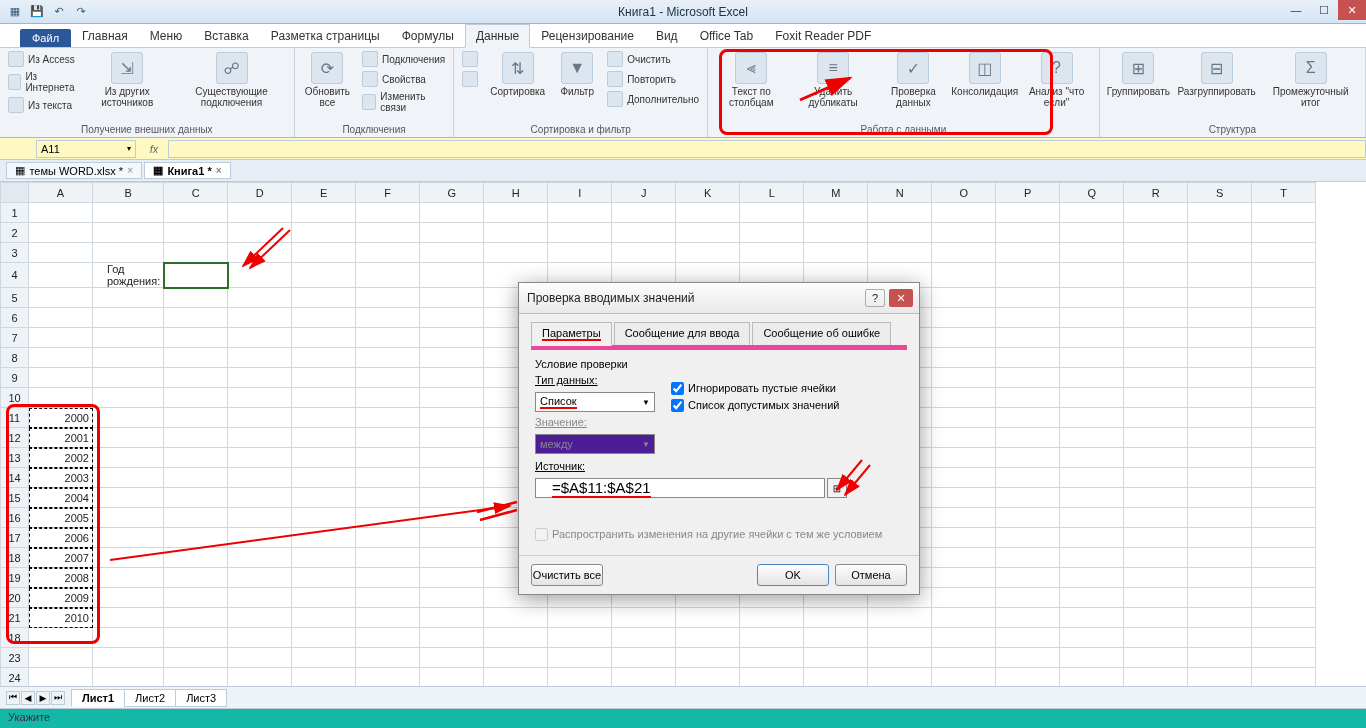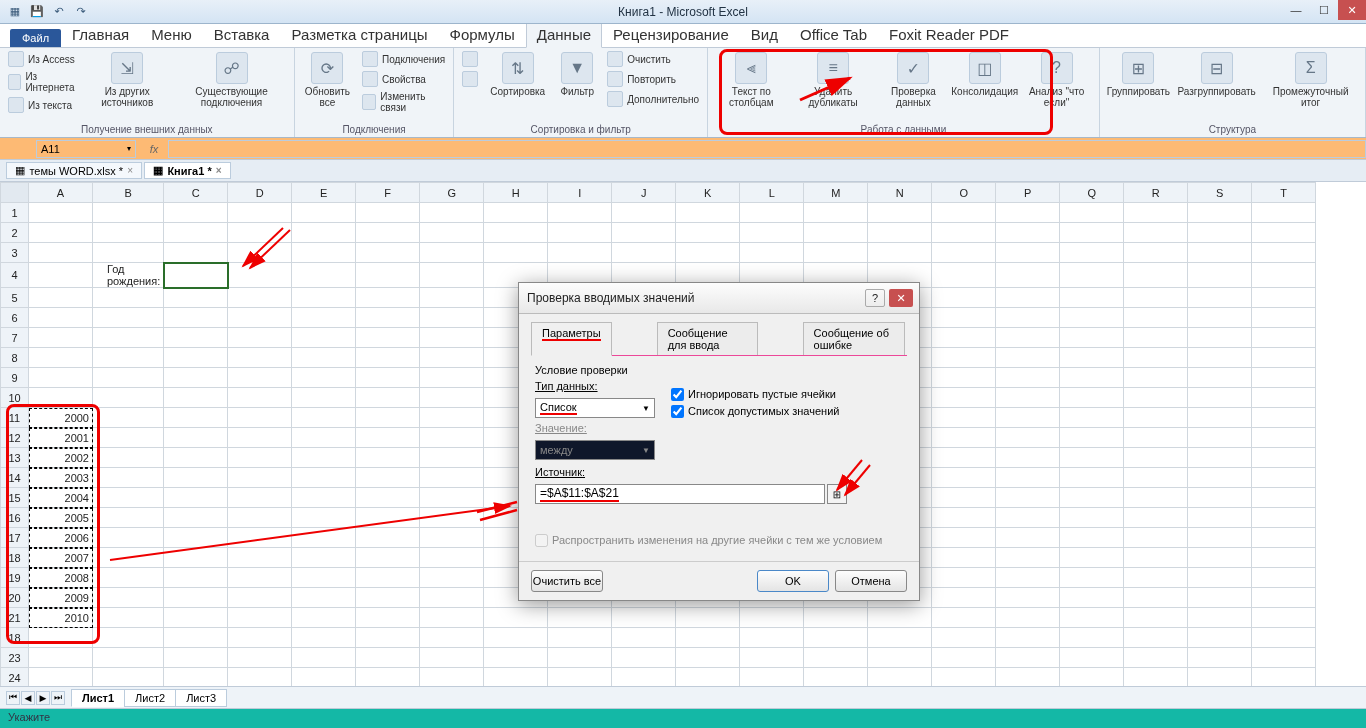--- a/index.html
+++ b/index.html
@@ -8,40 +8,40 @@
 
 .titlebar { height: 24px; background: linear-gradient(#e8f0f8,#d4e4f4); display:flex; align-items:center; border-bottom:1px solid #9db5cc; position:relative;}
 .qat { display:flex; align-items:center; gap:4px; padding:0 6px; }
 .qat .qat-btn { width:18px; height:18px; border-radius:2px; display:flex; align-items:center; justify-content:center; color:#3a5a7a; font-size:11px;}
 .wintitle { position:absolute; left:50%; transform:translateX(-50%); font-size:12px; color:#234;}
 .winbtns { position:absolute; right:0; top:0; display:flex;}
 .winbtns .wb { width:28px; height:20px; display:flex; align-items:center; justify-content:center; font-size:11px; color:#333;}
 .winbtns .wb.close { background:#c75050; color:#fff;}
 
 
-.ribbontabs { height:24px; background:#fff; display:flex; align-items:flex-end; padding:0 10px; border-bottom:1px solid #c0cbd8;}
+.ribbontabs { height:24px; background:#fff; display:flex; align-items:flex-end; padding:0 20px; border-bottom:1px solid #c0cbd8;}
 .filetab { background:#2a579a; color:#fff; padding:3px 12px; font-size:11px; border-radius:2px 2px 0 0;}
-.rtab { padding:4px 10px; font-size:15px; color:#333; cursor:pointer; border:1px solid transparent; border-bottom:none;}
+.rtab { padding:4px 10px; font-size:12px; color:#333; cursor:pointer; border:1px solid transparent; border-bottom:none;}
 .rtab.active { border-color:#c0cbd8; background:#f0f4f8; border-bottom:1px solid #f0f4f8; margin-bottom:-1px;}
 
 
 .ribbon { height:90px; background:#f0f4f8; border-bottom:1px solid #a8b8c8; display:flex; position:relative;}
 .rgroup { border-right:1px solid #c8d4e0; padding:2px 6px; display:flex; flex-direction:column; justify-content:space-between;}
 .rgroup .controls { display:flex; gap:6px; flex:1; align-items:flex-start;}
 .rgroup .glabel { text-align:center; font-size:10px; color:#556; padding-top:2px;}
 .rbigbtn { display:flex; flex-direction:column; align-items:center; gap:2px; padding:2px 4px; min-width:44px;}
 .rbigbtn .ic { width:32px; height:32px; background:#dde6ef; border:1px solid #bcd; border-radius:3px; display:flex; align-items:center; justify-content:center; font-size:16px; color:#678;}
 .rbigbtn .lbl { font-size:10px; color:#333; text-align:center; line-height:1.1;}
 .rsmall { display:flex; flex-direction:column; gap:2px;}
 .rsmall-item { display:flex; align-items:center; gap:4px; font-size:10px; color:#333; padding:1px 2px;}
 .rsmall-item .sic { width:16px; height:16px; background:#dde6ef; border:1px solid #bcd; border-radius:2px;}
 .red-box { position:absolute; border:3px solid #e00; border-radius:8px; pointer-events:none;}
 
 
-.fxbar { height:22px; display:flex; align-items:center; border-bottom:1px solid #c0cbd8; background:#fdba74;}
+.fxbar { height:22px; display:flex; align-items:center; border-bottom:1px solid #c0cbd8; background:#fef9c3;}
 .namebox { width:100px; border:1px solid #bcd; height:18px; margin:0 4px 0 36px; display:flex; align-items:center; padding:0 4px; font-size:11px; justify-content:space-between;}
 .fxicon { width:20px; font-style:italic; color:#666; text-align:center; font-size:11px; margin:0 4px;}
 .fxinput { flex:1; height:18px; border:1px solid #bcd; font-size:11px; padding:0 4px;}
 
 
 .wbtabs { height:22px; background:#e6edf4; display:flex; align-items:center; padding:0 6px; gap:2px; border-bottom:1px solid #c0cbd8;}
 .wbtab { background:#f4f8fc; border:1px solid #bcd; padding:1px 8px; font-size:11px; display:flex; align-items:center; gap:4px;}
 .wbtab.active { background:#fff; font-weight:600;}
 .wbtab .xb { color:#888; font-size:10px;}
 
@@ -66,34 +66,34 @@
 .navarr span { width:14px; height:14px; border:1px solid #bcd; font-size:9px; display:flex; align-items:center; justify-content:center;}
 
 .statusbar { position:absolute; bottom:0; left:0; right:0; height:20px; background:#14b8a6; border-top:1px solid #c0cbd8; font-size:11px; color:#334; padding:2px 8px;}
 
 
 .dialog { position:absolute; left:518px; top:282px; width:402px; background:#f0f0f0; border:1px solid #888; box-shadow:0 4px 20px rgba(0,0,0,.4);}
 .dlg-title { height:28px; background:linear-gradient(#fdfdfd,#e8e8e8); display:flex; align-items:center; padding:15px 8px; font-size:12px; color:#222; border-bottom:1px solid #bbb; position:relative;}
 .dlg-title .help { position:absolute; right:34px; width:20px; height:18px; border:1px solid #aaa; font-size:11px; display:flex; align-items:center; justify-content:center; border-radius:2px;}
 .dlg-title .close { position:absolute; right:6px; width:24px; height:18px; background:#c75050; color:#fff; font-size:11px; display:flex; align-items:center; justify-content:center; border-radius:2px;}
 .dlg-body { padding:8px 12px 6px;}
-.dlg-tabs { display:flex; border-bottom:1px solid #ec4899;gap:43px;}
+.dlg-tabs { display:flex; border-bottom:5px solid #ec4899;}
 .dlg-tab { padding:4px 10px; font-size:11px; border:1px solid #bbb; border-bottom:none; margin-right:2px; background:#ececec;}
 .dlg-tab.active { background:#f0f0f0; border-bottom:1px solid #f0f0f0; margin-bottom:-1px;}
 .dlg-section { padding:8px 4px;}
 .dlg-section .sec-title { font-size:11px; margin-bottom:4px;}
 .fieldrow { display:flex; align-items:center; gap:8px; margin:4px 0;}
 .fieldcol { display:flex; flex-direction:column; gap:6px;}
 .fieldcol label { font-size:11px; text-decoration:underline;}
 .combo { width:120px; height:20px; border:1px solid #888; background:#fff; font-size:11px; display:flex; align-items:center; justify-content:space-between; padding:0 4px;}
-.combo.disabled { background:#0f172a; color:#888;}
+.combo.disabled { background:#4c1d95; color:#888;}
 .combo .cd { font-size:8px;}
 .chk { display:flex; gap:4px; font-size:11px;}
 .chk input { width:13px; height:13px;}
-.srcinput { width:290px; height:20px; border:1px solid #888; background:#fff; font-size:12px; padding:0 4px; display:flex; align-items:center;}
+.srcinput { width:290px; height:20px; border:1px solid #888; background:#fff; font-size:15px; padding:0 16px; display:flex; align-items:center;}
 .srcbtn { width:20px; height:20px; border:1px solid #888; background:#f4f4f4; font-size:10px; display:flex; align-items:center; justify-content:center;}
 .dlg-foot { display:flex; justify-content:space-between; padding:8px 12px; border-top:1px solid #ccc;}
 .btn { min-width:72px; height:22px; border:1px solid #888; background:linear-gradient(#fdfdfd,#e4e4e4); font-size:11px; border-radius:3px;}
 .btn.primary { border-color:#4a88c8;}
 
 .red-underline { border-bottom:2px solid #e00; display:inline-block;}
 
 
 .arrow-svg { position:absolute; pointer-events:none; }
 </style>

